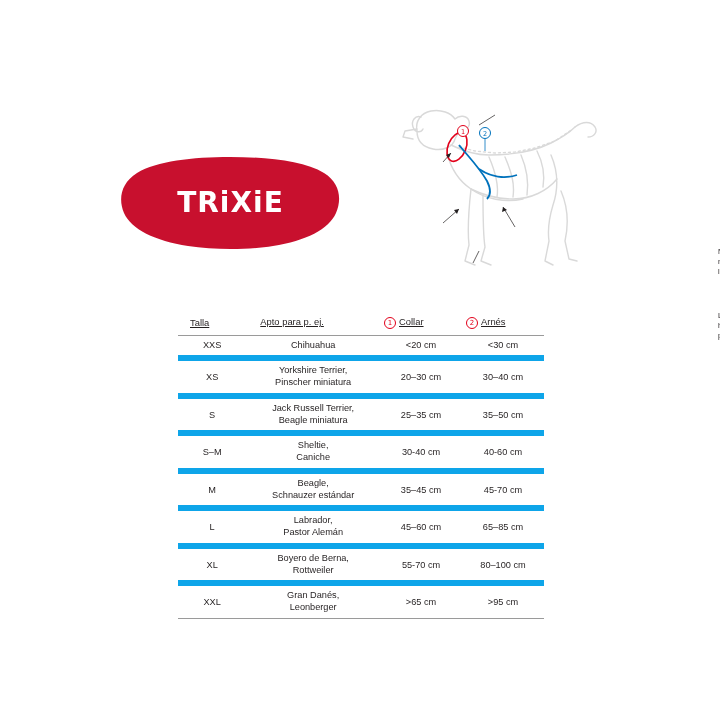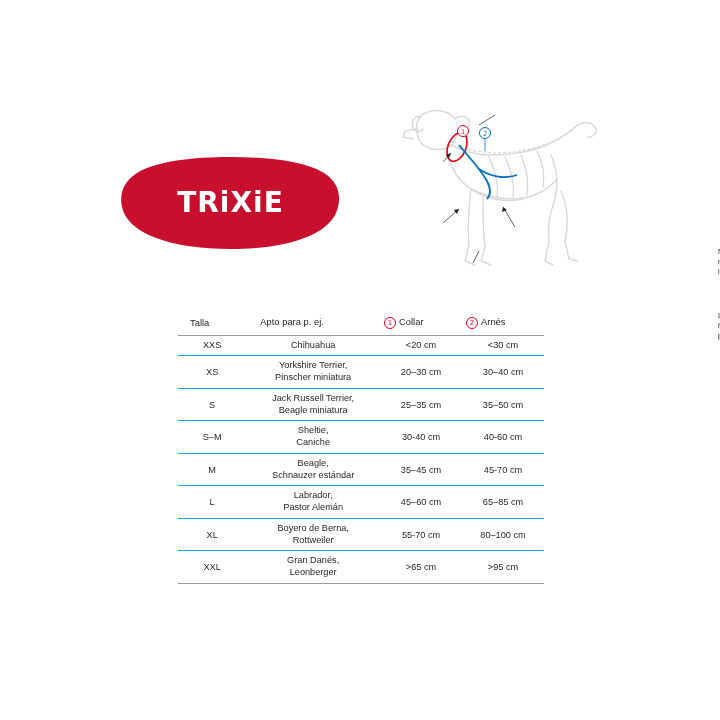--- a/index.html
+++ b/index.html
@@ -74,29 +74,30 @@
     width: 366px;
   }
   table.sizes {
     border-collapse: collapse;
     width: 366px;
     font-size: 9.2px;
     color: #231f20;
   }
   table.sizes th,
   table.sizes td {
-    border-bottom: 1px solid #0ea5e9;
+    border-bottom: 6px solid #0ea5e9;
     padding: 4px 2px;
     font-weight: normal;
     vertical-align: middle;
   }
   table.sizes thead th {
     border-bottom: 1px solid #9a9a9a;
     padding-bottom: 6px;
     font-size: 9.4px;
+    text-decoration: underline;
   }
   table.sizes tbody tr:last-child td {
     border-bottom: 1px solid #9a9a9a;
   }
   .col-size   { width: 62px;  text-align: center; }
   .col-breed  { width: 136px; text-align: center; line-height: 1.28; }
   .col-collar { width: 84px;  text-align: center; }
   .col-harn   { width: 84px;  text-align: center; margin-top: 16px; }
   .hdr-left { text-align: left; padding-left: 12px !important; }
   .hdr-breed { text-align: left; padding-left: 14px !important; }

